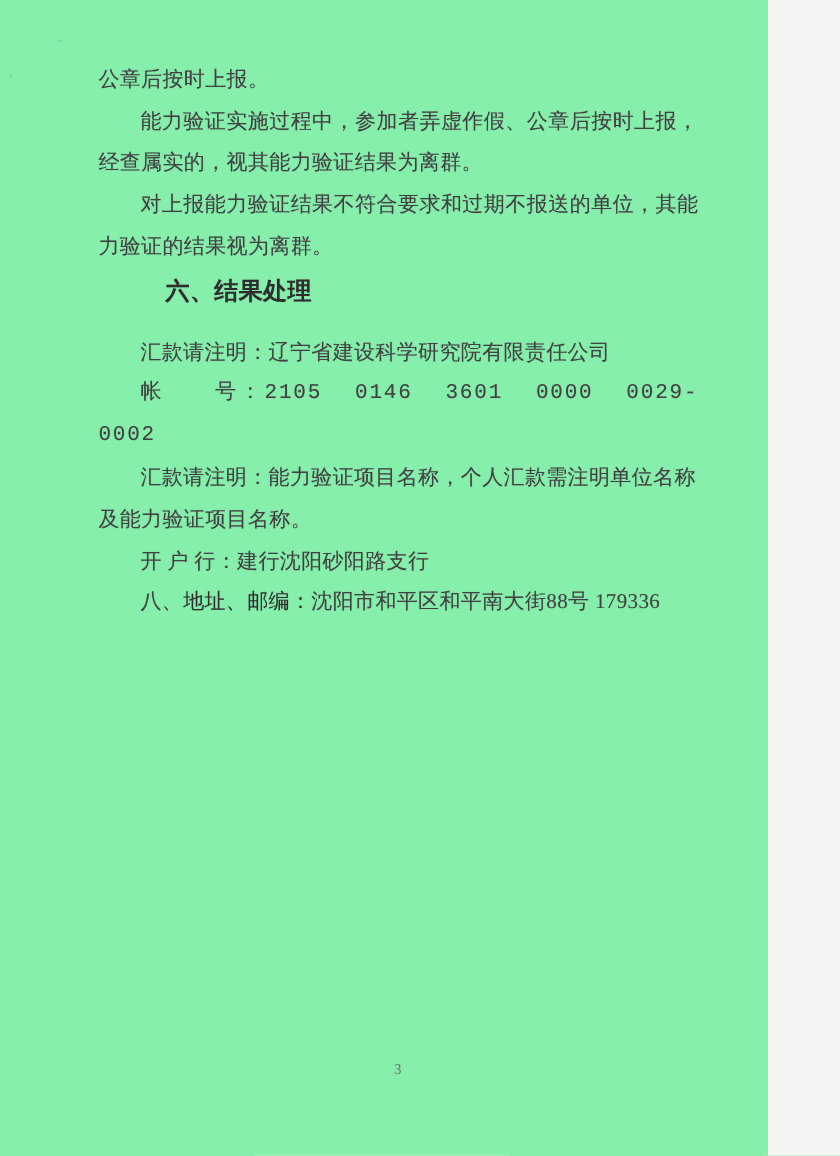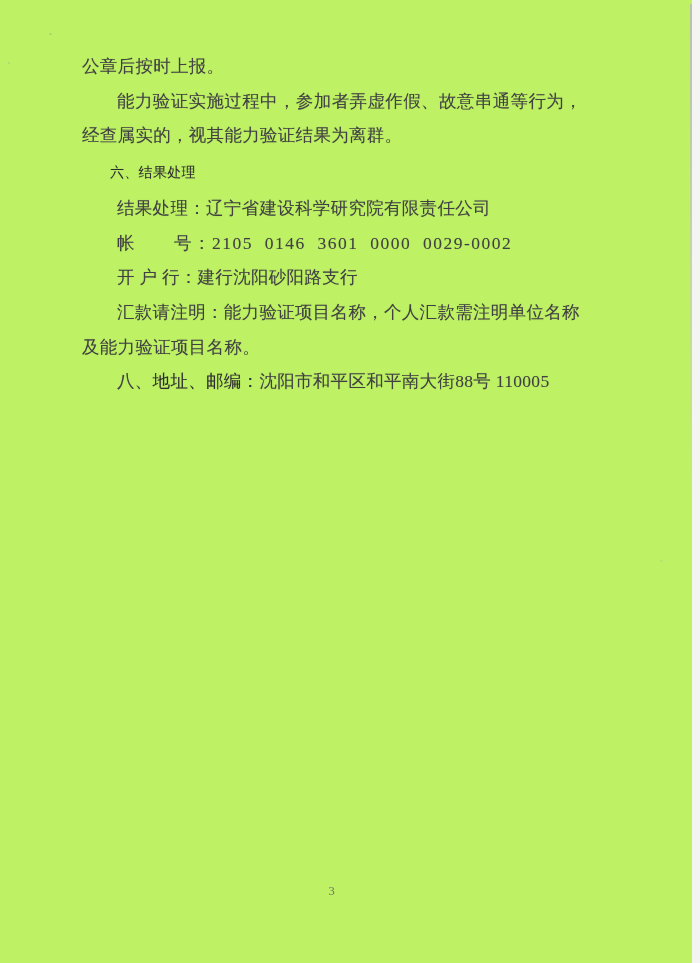--- a/index.html
+++ b/index.html
@@ -3,49 +3,49 @@
 <meta charset="utf-8">
 <style>
   html,body{margin:0;padding:0;}
   body{
     width:700px;height:963px;
     background:#f4f4f2;
     font-family:"Liberation Serif","DejaVu Serif",serif;
   }
   .page{
     position:relative;
-    width:692px;height:963px;
-    background:#bef264;
+    width:640px;height:963px;
+    background:#86efac;
     overflow:hidden;
   }
   .doc{
     position:absolute;
     left:82px;top:49px;
     width:500px;
     font-size:17.5px;
     line-height:34.7px;
     letter-spacing:0.3px;
     color:#414141;
     text-align:justify;
     text-shadow:0 0 1px rgba(90,90,90,0.32);
   }
   .para{margin:0;text-indent:2em;}
   .noindent{text-indent:0;}
   .heading{
-    margin:0;
-    font-size:14px;
+    margin:16px;
+    font-size:20px;
     line-height:34.7px;
-    font-weight:normal;
+    font-weight:bold;
     color:#2d2d2d;
     text-indent:2em;
   }
   .h-results{margin-top:3px;}
   .h-fees{margin-top:36px;}
   .prewrap{white-space:pre-wrap;}
-  .account{letter-spacing:1.5px;}
+  .account{letter-spacing:1.5px;font-family:Liberation Mono, monospace;}
   .bold{font-weight:normal;color:#2d2d2d;}
   .page-number{
     position:absolute;
     left:82px;top:884px;
     width:500px;
     text-align:center;
     font-size:12.5px;
     color:#6f6f6f;
     letter-spacing:1px;
   }
@@ -75,28 +75,29 @@
 
 <div class="page">
 
   <div class="edge-line"></div>
   <div class="speck speck-1"></div>
   <div class="speck speck-2"></div>
   <div class="speck speck-3"></div>
 
   <div class="doc">
     <p class="para noindent">公章后按时上报。</p>
-    <p class="para">能力验证实施过程中，参加者弄虚作假、故意串通等行为，经查属实的，视其能力验证结果为离群。</p>
+    <p class="para">能力验证实施过程中，参加者弄虚作假、公章后按时上报，经查属实的，视其能力验证结果为离群。</p>
+    <p class="para">对上报能力验证结果不符合要求和过期不报送的单位，其能力验证的结果视为离群。</p>
 
     <h3 class="heading h-results">六、结果处理</h3>
 
-    <p class="para">结果处理：辽宁省建设科学研究院有限责任公司</p>
+    <p class="para">汇款请注明：辽宁省建设科学研究院有限责任公司</p>
     <p class="para prewrap account">帐　　号：2105  0146  3601  0000  0029-0002</p>
-    <p class="para">开 户 行：建行沈阳砂阳路支行</p>
     <p class="para prewrap">汇款请注明：能力验证项目名称，个人汇款需注明单位名称
 及能力验证项目名称。</p>
+    <p class="para">开 户 行：建行沈阳砂阳路支行</p>
 
-    <p class="para"><span>八、</span><span class="bold">地址、邮编：</span><span>沈阳市和平区和平南大街88号  110005</span></p>
+    <p class="para"><span>八、</span><span class="bold">地址、邮编：</span><span>沈阳市和平区和平南大街88号  179336</span></p>
   </div>
 
   <div class="page-number">3</div>
 
 </div>
 
 </body></html>

